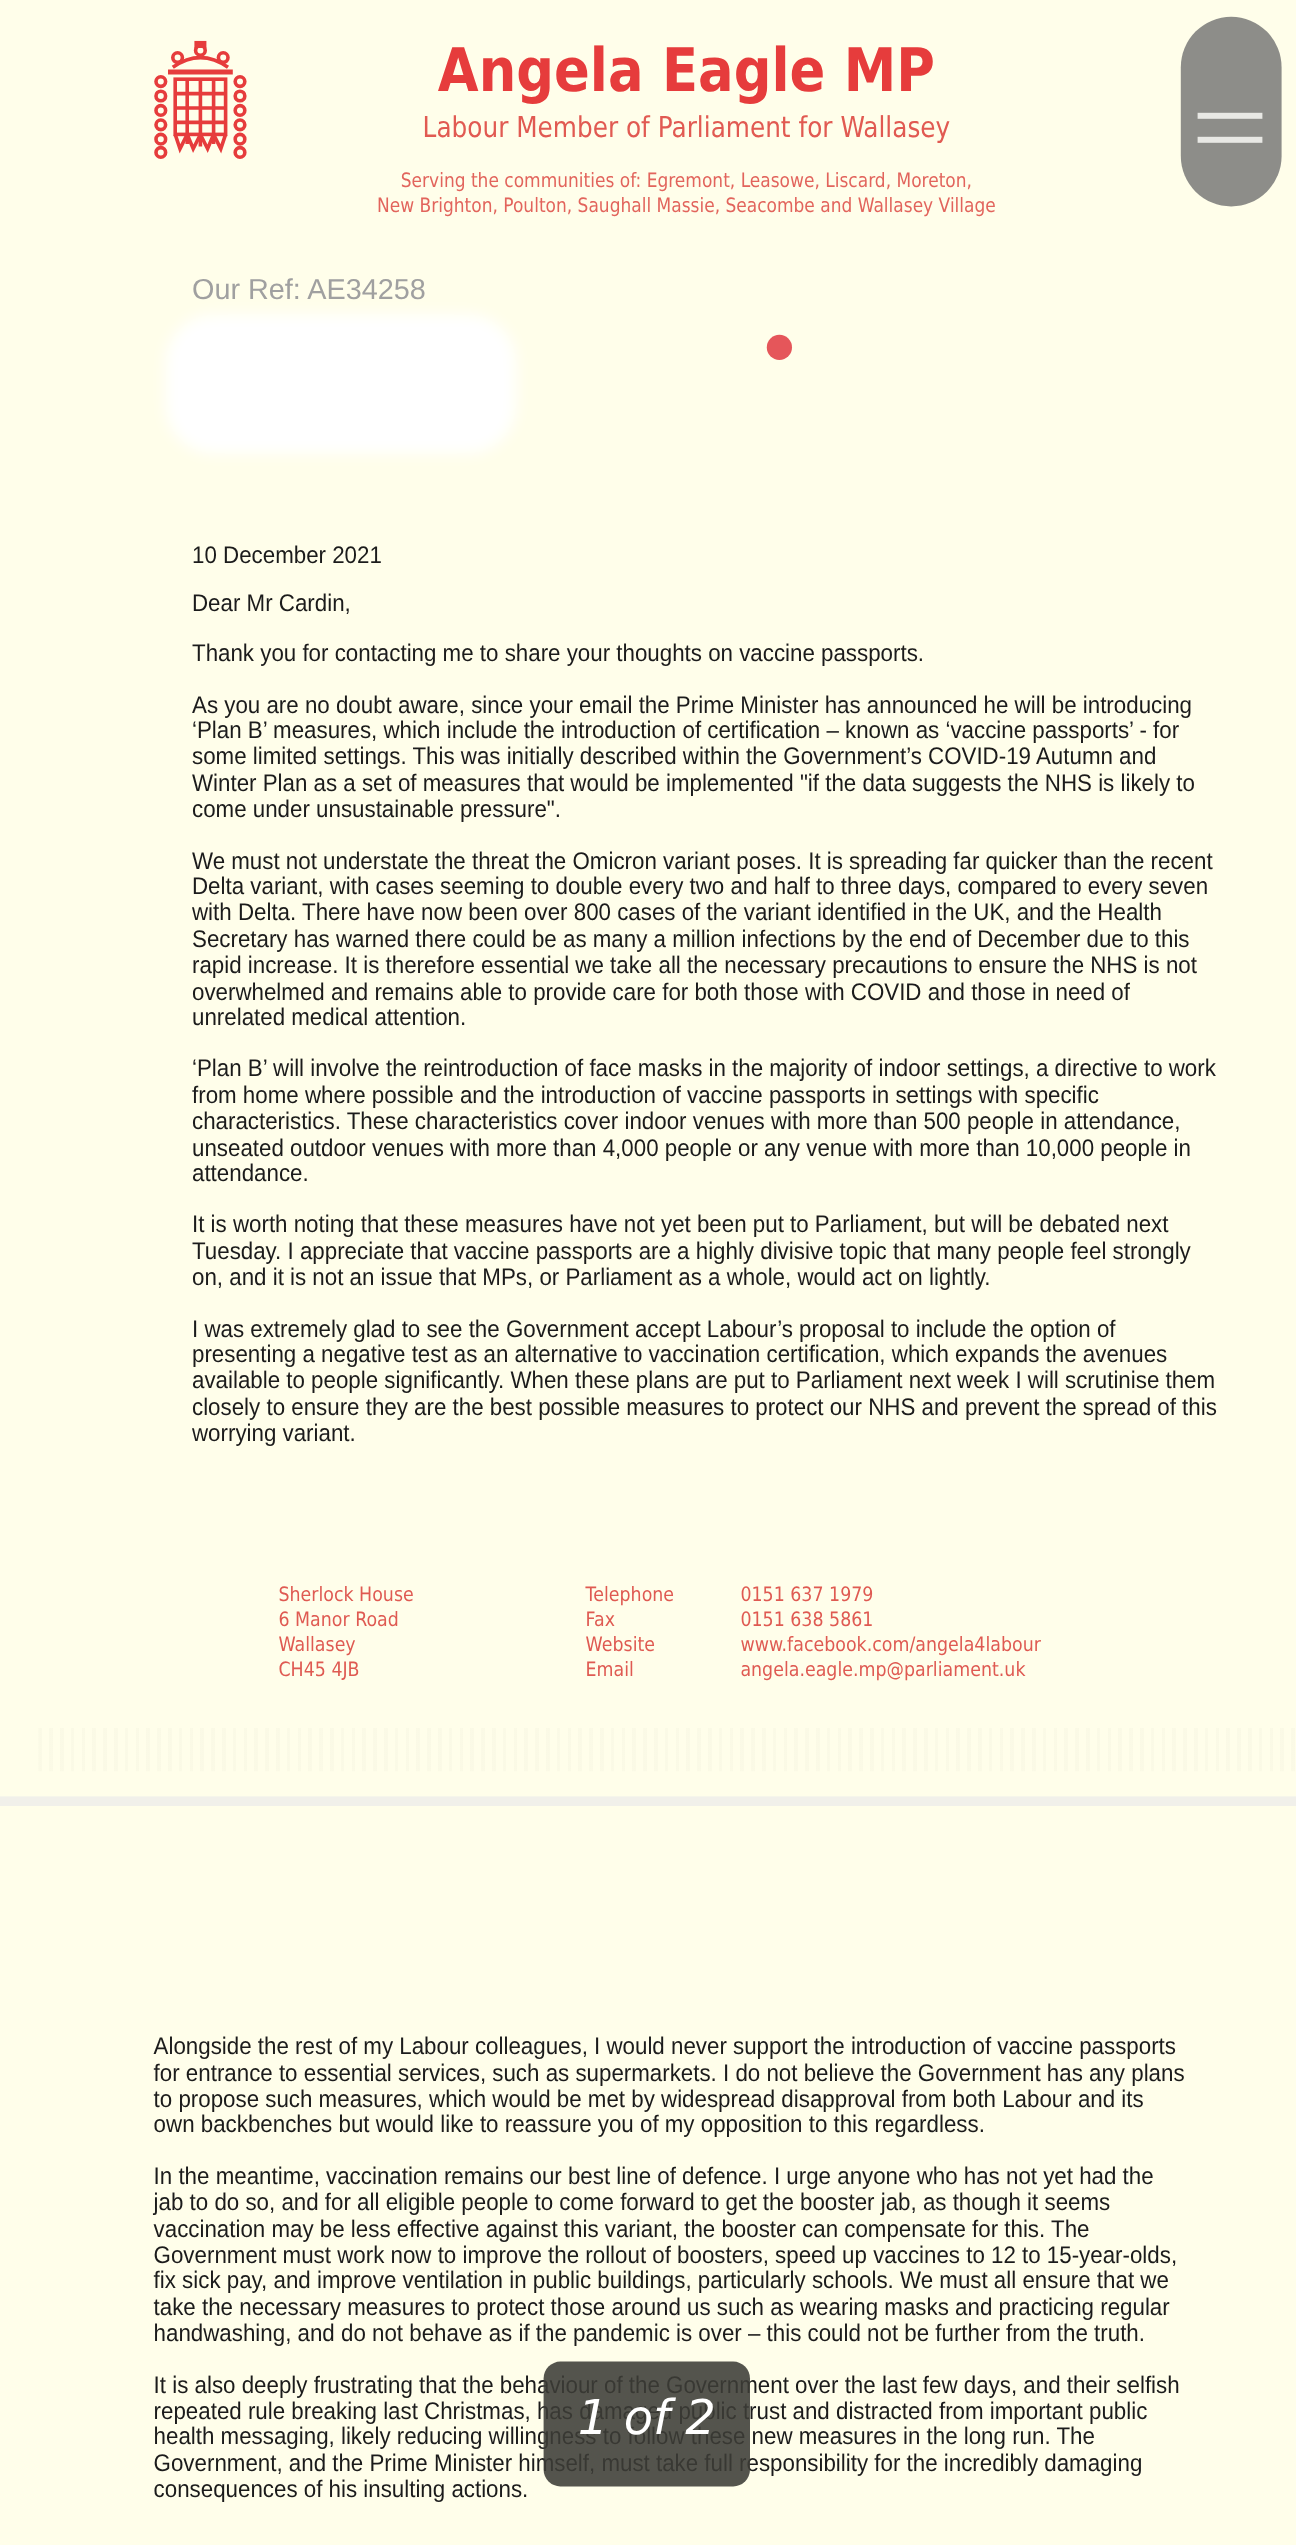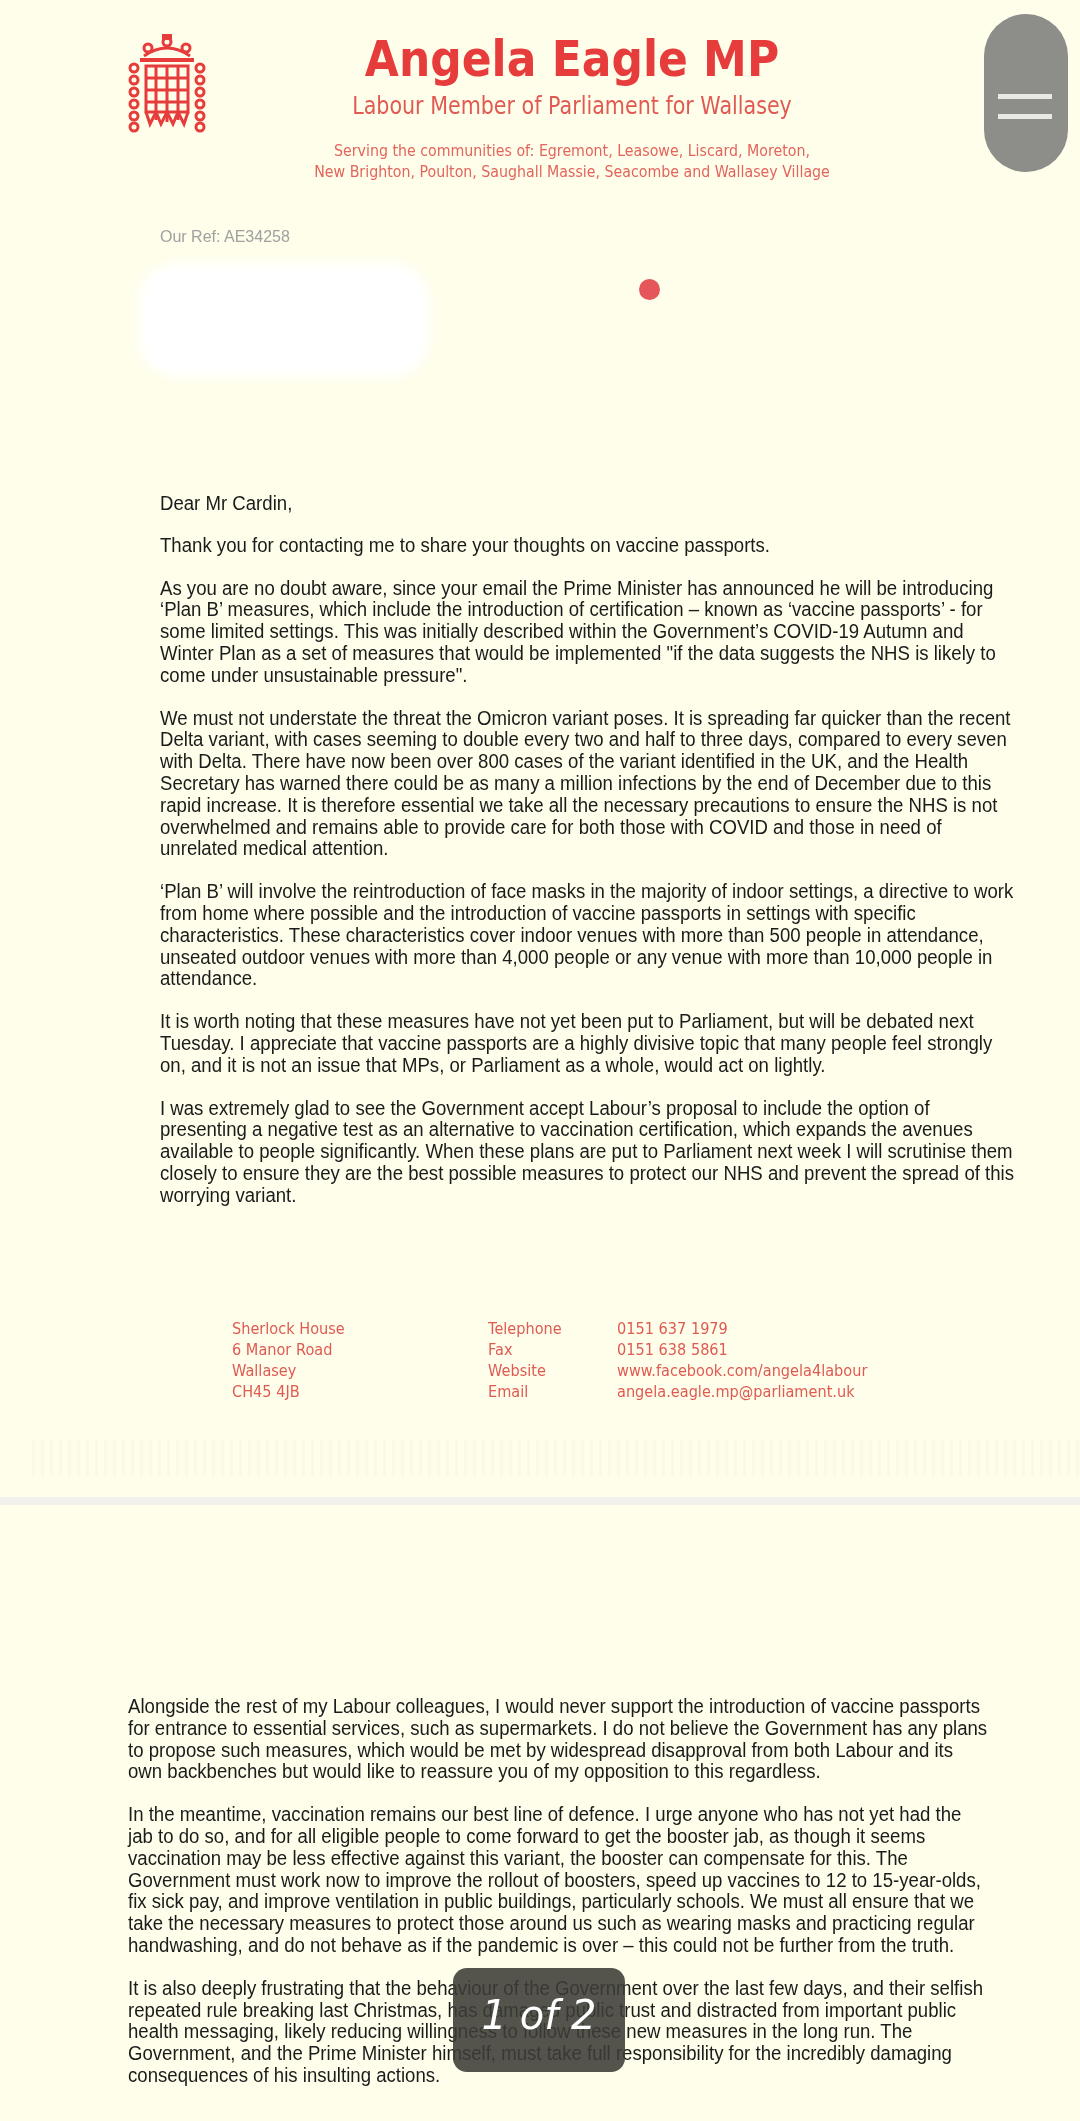--- a/index.html
+++ b/index.html
@@ -36,21 +36,21 @@
   
   .menu-pill {
     position: absolute; left: 984px; top: 14px; width: 84px; height: 158px;
     border-radius: 42px; background: #8d8d89; cursor: pointer;
   }
   .menu-pill .bar { position: absolute; left: 14px; width: 54px; height: 5px; background: #e8e8e4; }
   .menu-pill .b1 { top: 80px; }
   .menu-pill .b2 { top: 100px; }
 
   .ref {
-    position: absolute; left: 128px; top: 228px; color: #a0a0a0; font-size: 16px;
+    position: absolute; left: 128px; top: 228px; color: #a0a0a0; font-size: 24px;
   }
   .redact {
     position: absolute; left: 106px; top: 262px; width: 292px; height: 116px;
     background: #ffffff; border-radius: 40px; filter: blur(6px);
   }
   .red-dot {
     position: absolute; left: 607px; top: 279px; width: 21px; height: 21px;
     border-radius: 50%; background: #e5565a;
   }
 
@@ -122,20 +122,23 @@
   <div class="mp-role">Labour Member of Parliament for Wallasey</div>
   <div class="mp-serving">
     <div>Serving the communities of: Egremont, Leasowe, Liscard, Moreton,</div>
     <div>New Brighton, Poulton, Saughall Massie, Seacombe and Wallasey Village</div>
   </div>
 
   <div class="ref">Our Ref: AE34258</div>
   <div class="redact"></div>
   <div class="red-dot"></div>
 
+  <div class="body-text date">
+    <p>10 December 2021</p>
+  </div>
   <div class="body-text letter1">
     <p style="margin-bottom:20px">Dear Mr Cardin,</p>
     <p>Thank you for contacting me to share your thoughts on vaccine passports.</p>
     <p>As you are no doubt aware, since your email the Prime Minister has announced he will be introducing ‘Plan B’ measures, which include the introduction of certification – known as ‘vaccine passports’ - for some limited settings. This was initially described within the Government’s COVID-19 Autumn and Winter Plan as a set of measures that would be implemented "if the data suggests the NHS is likely to come under unsustainable pressure".</p>
     <p>We must not understate the threat the Omicron variant poses. It is spreading far quicker than the recent Delta variant, with cases seeming to double every two and half to three days, compared to every seven with Delta. There have now been over 800 cases of the variant identified in the UK, and the Health Secretary has warned there could be as many a million infections by the end of December due to this rapid increase. It is therefore essential we take all the necessary precautions to ensure the NHS is not overwhelmed and remains able to provide care for both those with COVID and those in need of unrelated medical attention.</p>
     <p>‘Plan B’ will involve the reintroduction of face masks in the majority of indoor settings, a directive to work from home where possible and the introduction of vaccine passports in settings with specific characteristics. These characteristics cover indoor venues with more than 500 people in attendance, unseated outdoor venues with more than 4,000 people or any venue with more than 10,000 people in attendance.</p>
     <p>It is worth noting that these measures have not yet been put to Parliament, but will be debated next Tuesday. I appreciate that vaccine passports are a highly divisive topic that many people feel strongly on, and it is not an issue that MPs, or Parliament as a whole, would act on lightly.</p>
     <p>I was extremely glad to see the Government accept Labour’s proposal to include the option of presenting a negative test as an alternative to vaccination certification, which expands the avenues available to people significantly. When these plans are put to Parliament next week I will scrutinise them closely to ensure they are the best possible measures to protect our NHS and prevent the spread of this worrying variant.</p>
   </div>
 

